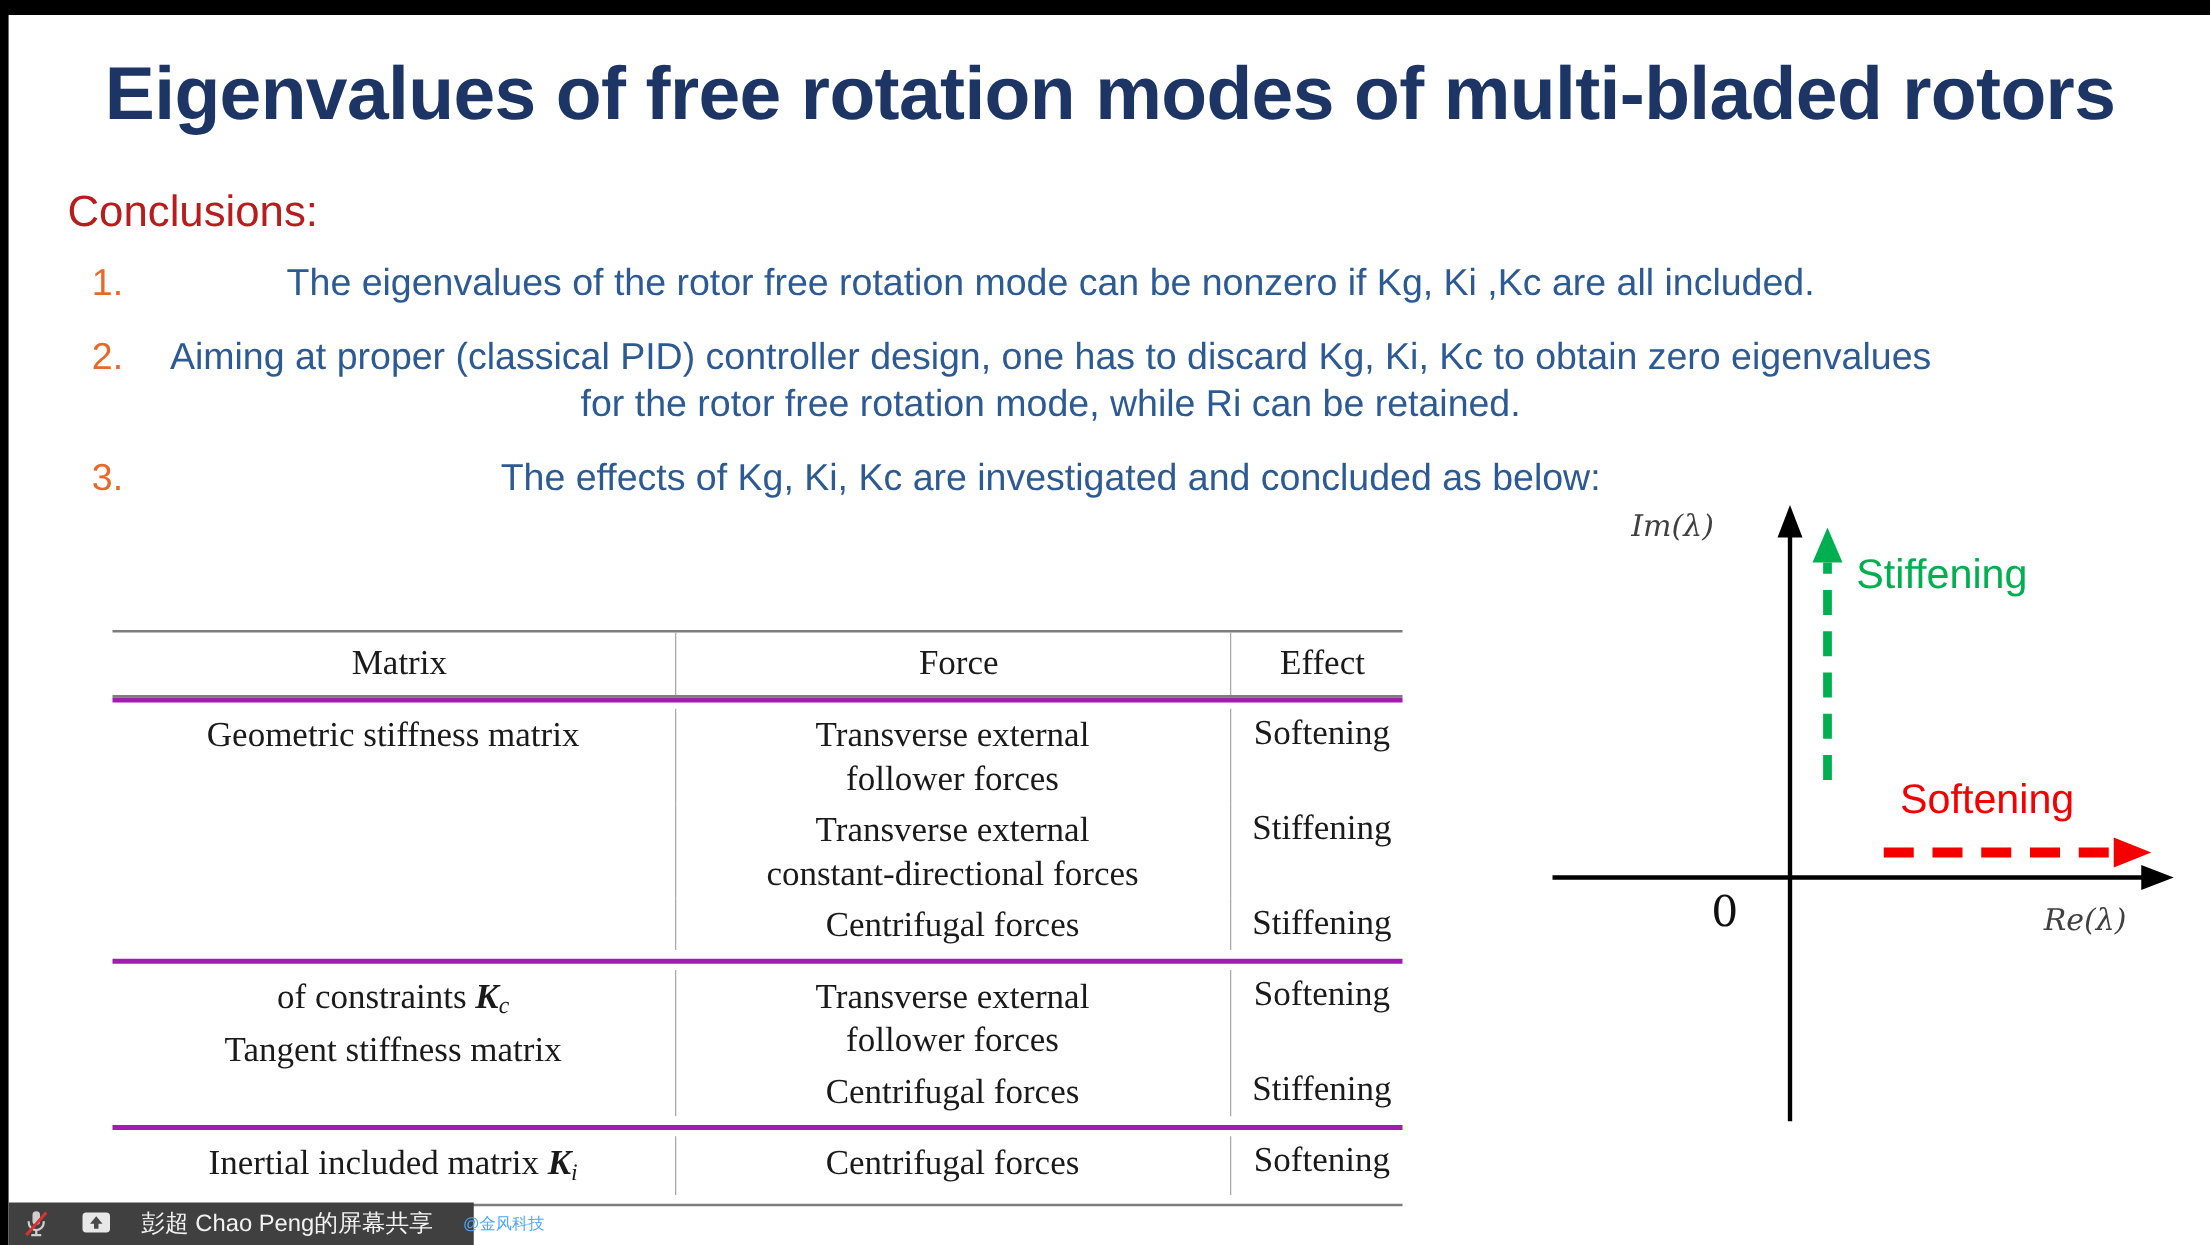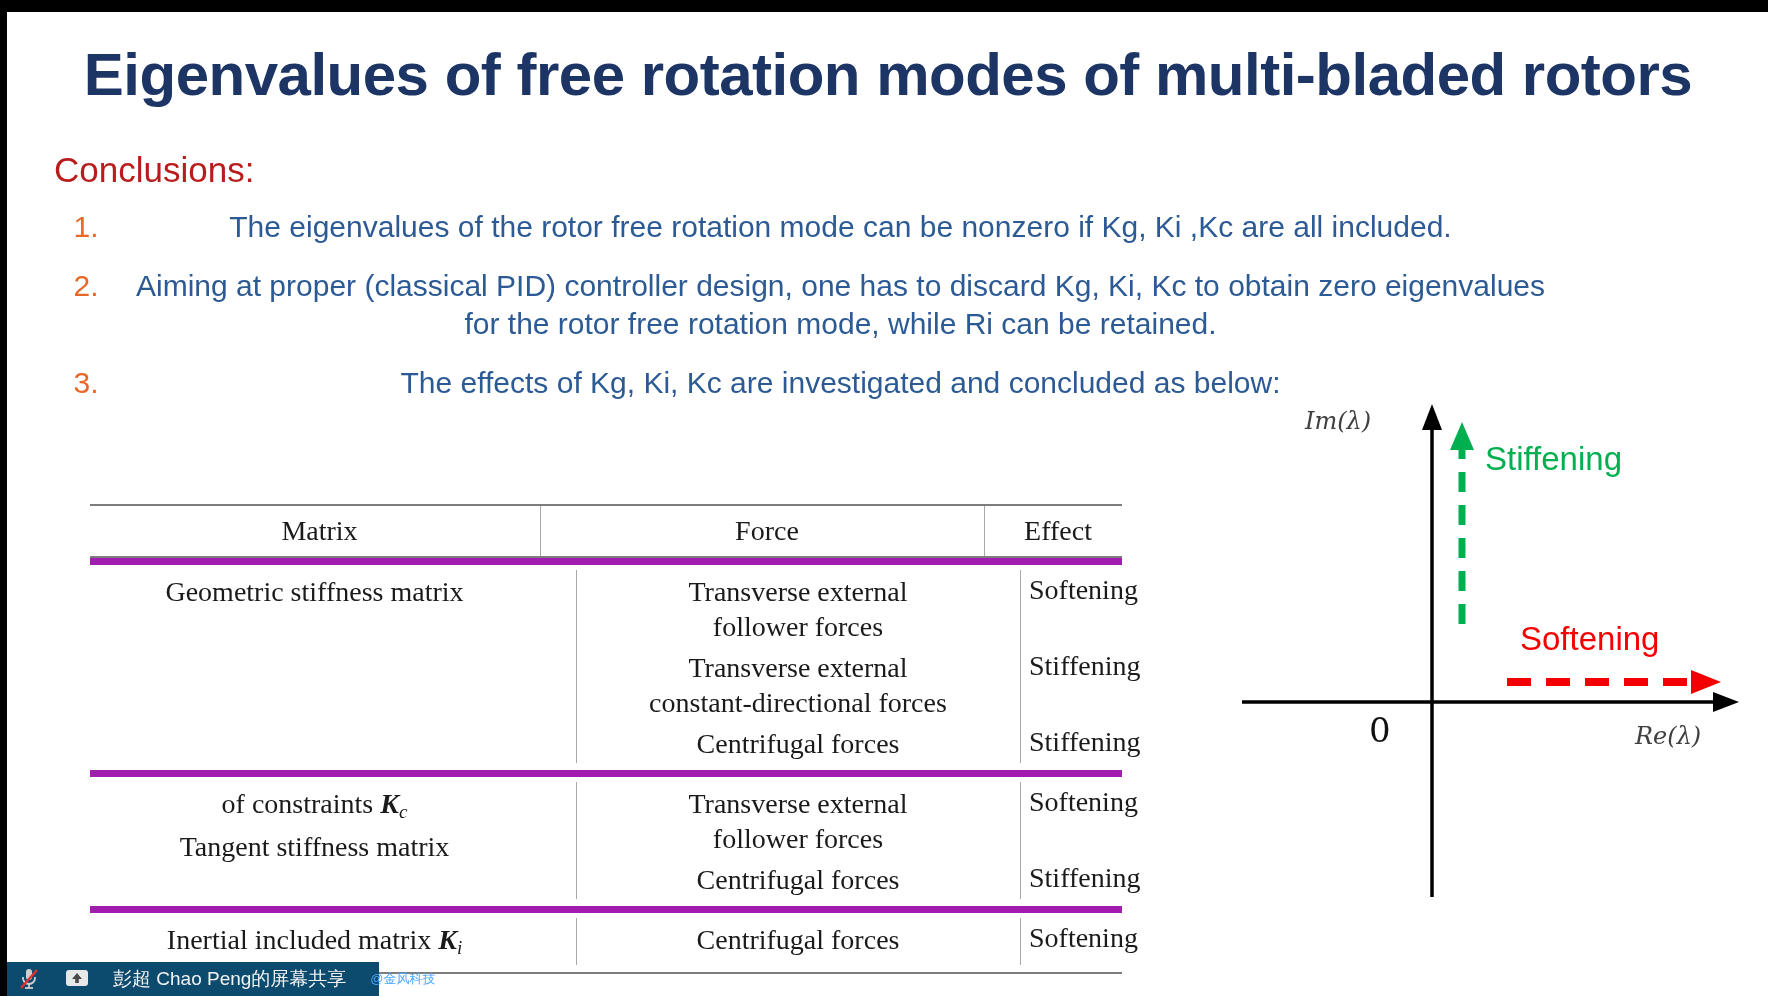--- a/index.html
+++ b/index.html
@@ -36,27 +36,27 @@
     font-family:"Liberation Serif", serif;font-size:28px;color:#1a1a1a;
     border-top:2px solid #7d7d7d;border-bottom:2px solid #7d7d7d;
   }
   .thead{
     display:grid;grid-template-columns:450px 444px 1fr;
     border-bottom:2px solid #7d7d7d;
   }
   .thead > div{padding:9px 0 9px 9px;}
   .tgroup{
     display:grid;grid-template-columns:450px 444px 1fr;
-    border-top:7px solid #a21caf;padding:5px 0 7px 0;
+    border-top:4px solid #a21caf;padding:5px 0 7px 0;
   }
   .tgroup:first-of-type{border-top:none;}
   .col-sep-1{border-left:1px solid #a8a8a8;}
   .matrix-cell{padding:4px 10px 0 9px;line-height:35px;}
   .rows-wrap{grid-column:2 / 4;display:flex;flex-direction:column;}
-  .trow{display:grid;grid-template-columns:444px 1fr;flex:1;margin-left:36px;}
+  .trow{display:grid;grid-template-columns:444px 1fr;flex:1;}
   .force-cell{padding:4px 10px 2px 9px;line-height:35px;border-left:1px solid #a8a8a8;}
   .effect-cell{padding:4px 0 2px 8px;border-left:1px solid #a8a8a8;}
   .ksym{font-weight:bold;font-style:italic;}
   .ksub{font-style:italic;font-size:0.68em;vertical-align:-0.25em;}
 
   
   .diagram{position:absolute;left:1080px;top:380px;width:680px;height:520px;}
   .diagram svg{position:absolute;left:0;top:0;}
   .dlabel{position:absolute;white-space:nowrap;}
   .math{font-family:"DejaVu Serif", serif;font-style:italic;font-size:24px;color:#404040;}
@@ -65,21 +65,21 @@
   .red-label{color:#F40000;font-size:33px;}
   .lbl-im{left:218px;top:15px;}
   .lbl-re{left:548px;top:330px;}
   .lbl-zero{left:282px;top:318px;}
   .lbl-stiff{left:398px;top:48px;}
   .lbl-soft{left:433px;top:228px;}
 
   
   .share-bar{
     position:absolute;left:7px;top:962px;width:372px;height:34px;
-    background:#0c4a6e;display:flex;align-items:center;gap:24px;padding-left:10px;
+    background:#404040;display:flex;align-items:center;gap:24px;padding-left:10px;
     box-sizing:border-box;
   }
   .share-bar .bar-text{color:#f2f2f2;font-size:19px;white-space:nowrap;}
   .share-bar .mention{color:#4DA6FF;font-size:13px;white-space:nowrap;}
   .icon-box{width:24px;height:26px;flex:0 0 auto;display:flex;align-items:center;justify-content:center;}
 </style>
 </head>
 <body>
 
 <div class="top-bar"></div>

